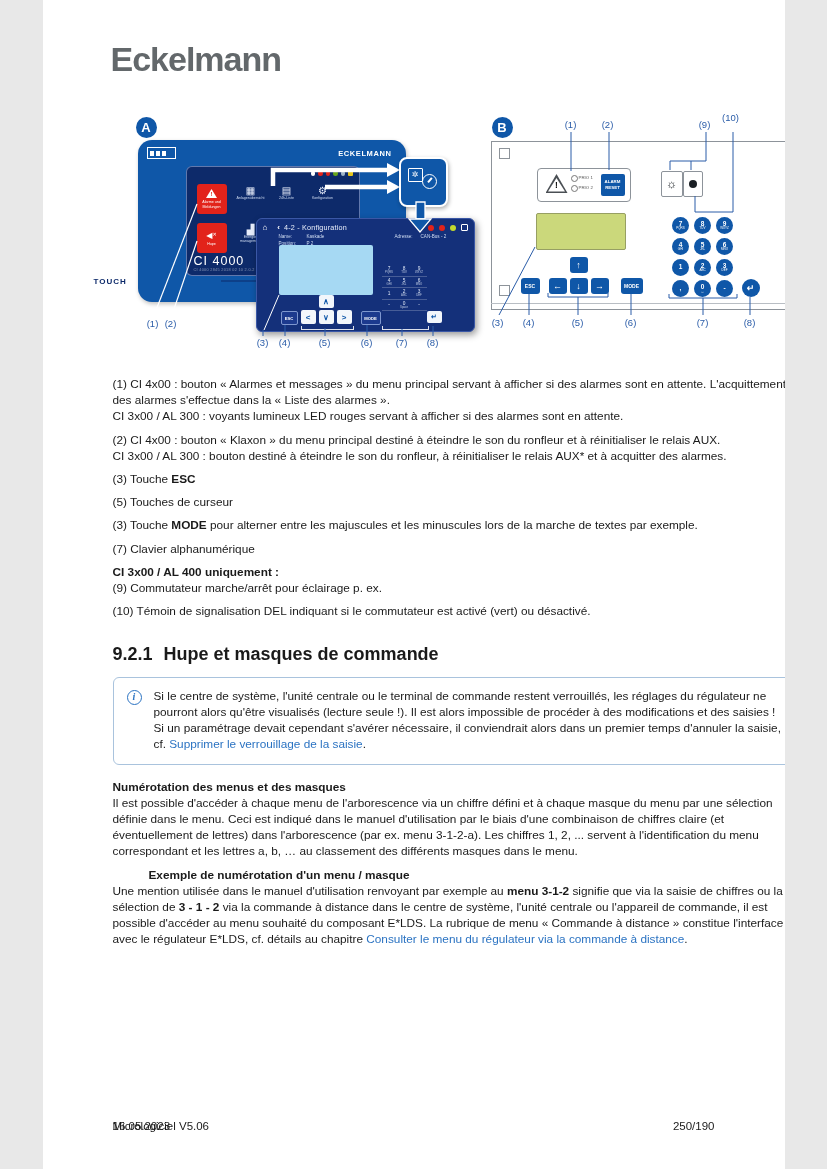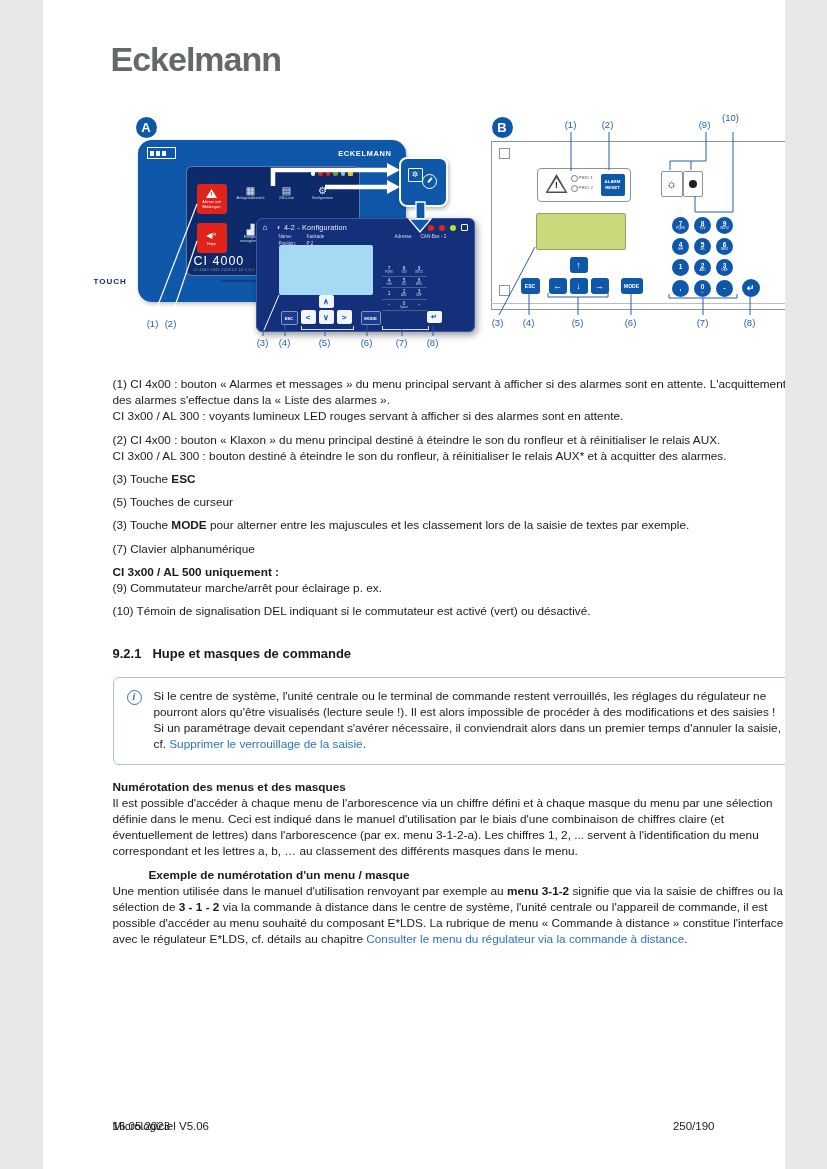--- a/index.html
+++ b/index.html
@@ -104,21 +104,21 @@
   .sidetext{position:absolute;left:294px;top:111px;height:60px;writing-mode:vertical-rl;transform:rotate(180deg);
             font-size:4.6px;color:#777;letter-spacing:.3px;}
 
   
   .content{position:absolute;left:70px;top:376px;width:690px;font-size:11.8px;line-height:16.2px;}
   .content p{margin:0 0 7px 0;}
   .pre{white-space:pre-line;}
   .b{font-weight:bold;}
   .link{color:#2b73c2;}
   .ret{font-size:13px;vertical-align:-1px;font-weight:bold;}
-  .sect{display:flex;gap:11px;font-size:13px;font-weight:bold;margin:27px 0 14px 0;}
+  .sect{display:flex;gap:11px;font-size:18px;font-weight:bold;margin:27px 0 14px 0;}
   .notebox{position:relative;border:1px solid #a9c3dd;border-radius:6px;padding:10px 16px 10px 40px;margin:0 0 14px 0;min-height:66px;}
   .note-icon{position:absolute;left:13px;top:12px;width:13px;height:13px;border:1.4px solid #2b73c2;border-radius:50%;
              color:#2b73c2;font-family:"Liberation Serif",serif;font-style:italic;font-weight:bold;font-size:10px;
              display:flex;align-items:center;justify-content:center;}
   .h-b{font-weight:bold;margin:0;}
   .mt{margin-top:6px;}
 
   
   .footer{position:absolute;left:70px;right:70px;top:1120px;font-size:11.5px;display:flex;}
   .footer .c{position:absolute;left:0;right:0;text-align:left;}
@@ -414,23 +414,23 @@
     <path fill="none" stroke="#2a5ca8" stroke-width="1" d="M456 315 L492 247 M486 315 V294 M505 293 V297 M505 297 H565 M565 293 V297 M535 297 V315 M588 315 V294 M626 294 V298 M626 298 H694 M694 294 V298 M660 298 V315 M707 315 V297"></path>
   </svg>
 
   <div class="content">
     <p class="pre">(1) CI 4x00 : bouton « Alarmes et messages » du menu principal servant à afficher si des alarmes sont en attente. L'acquittement des alarmes s'effectue dans la « Liste des alarmes ».
 CI 3x00 / AL 300 : voyants lumineux LED rouges servant à afficher si des alarmes sont en attente.</p>
     <p class="pre">(2) CI 4x00 : bouton « Klaxon » du menu principal destiné à éteindre le son du ronfleur et à réinitialiser le relais AUX.
 CI 3x00 / AL 300 : bouton destiné à éteindre le son du ronfleur, à réinitialiser le relais AUX* et à acquitter des alarmes.</p>
     <p><span>(3) Touche </span><span class="b">ESC</span></p>
     <p>(5) Touches de curseur</p>
-    <p><span>(3) Touche </span><span class="b">MODE</span><span> pour alterner entre les majuscules et les classement lors de la saisie de textes par exemple.</span></p>
+    <p><span>(3) Touche </span><span class="b">MODE</span><span> pour alterner entre les majuscules et les minuscules lors de la marche de textes par exemple.</span></p>
     <p>(7) Clavier alphanumérique</p>
-    <p class="h-b" style="margin-bottom:0;">CI 3x00 / AL 500 uniquement :</p>
+    <p class="h-b" style="margin-bottom:0;">CI 3x00 / AL 400 uniquement :</p>
     <p>(9) Commutateur marche/arrêt pour éclairage p. ex.</p>
     <p>(10) Témoin de signalisation DEL indiquant si le commutateur est activé (vert) ou désactivé.</p>
 
     <div class="sect">
       <span>9.2.1</span>
       <span>Hupe et masques de commande</span>
     </div>
 
     <div class="notebox">
       <span class="note-icon">i</span>

